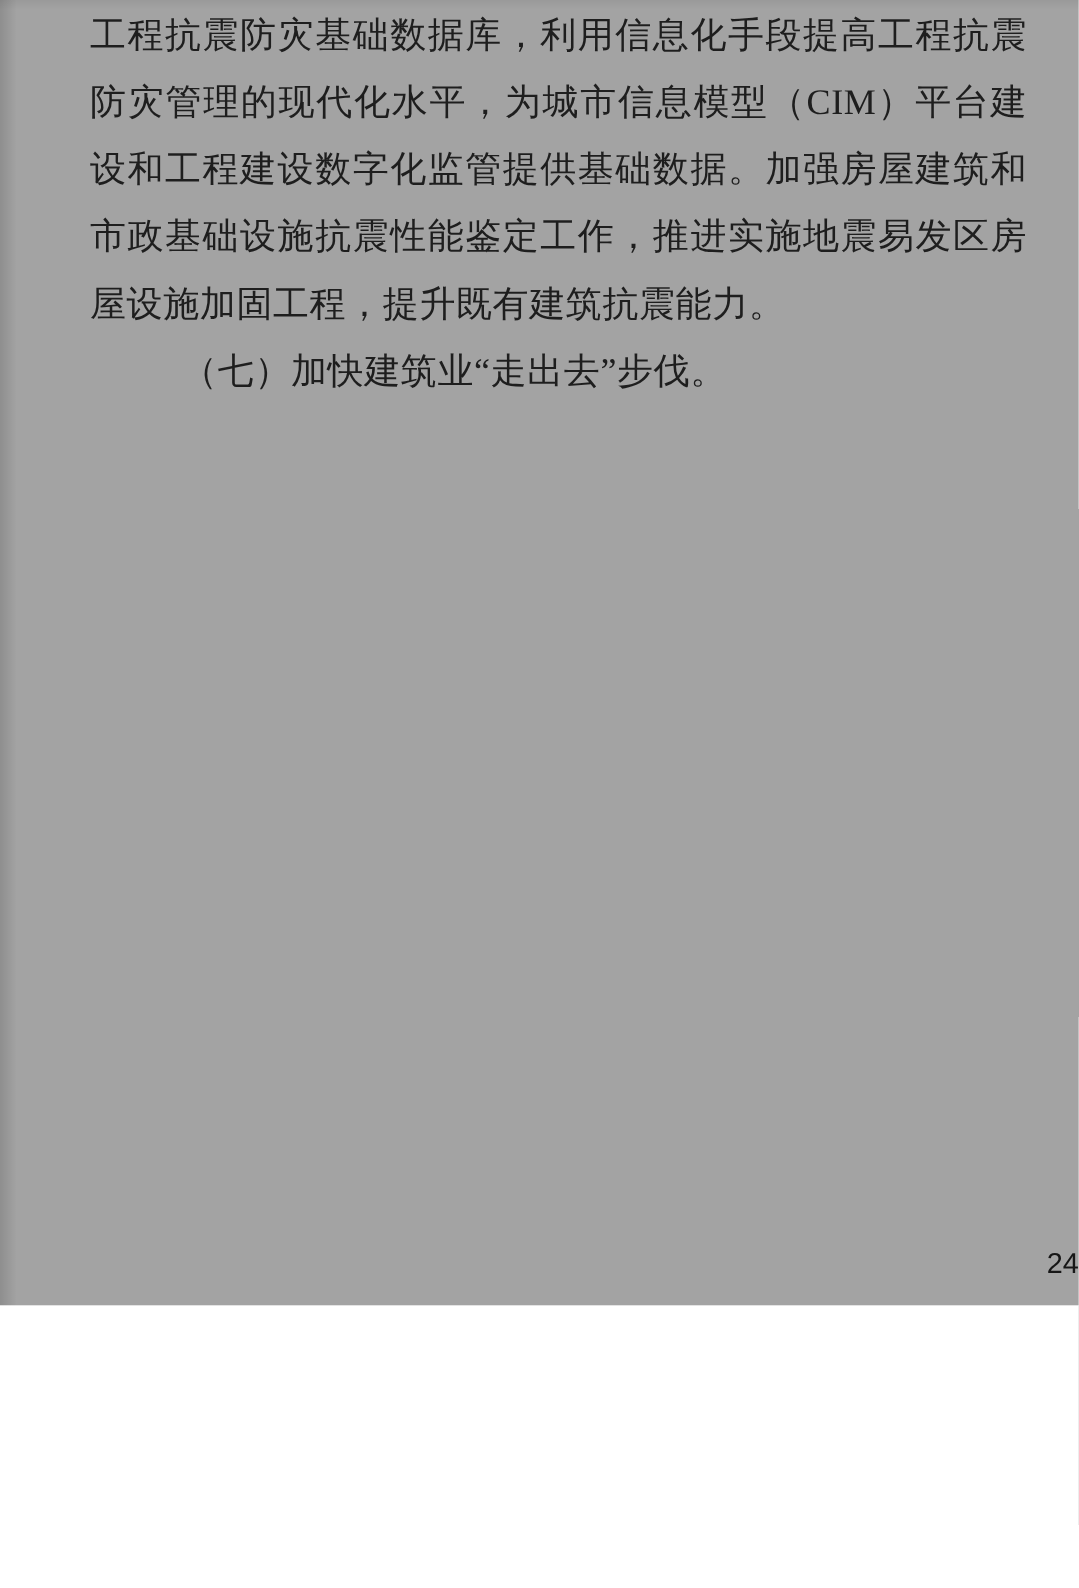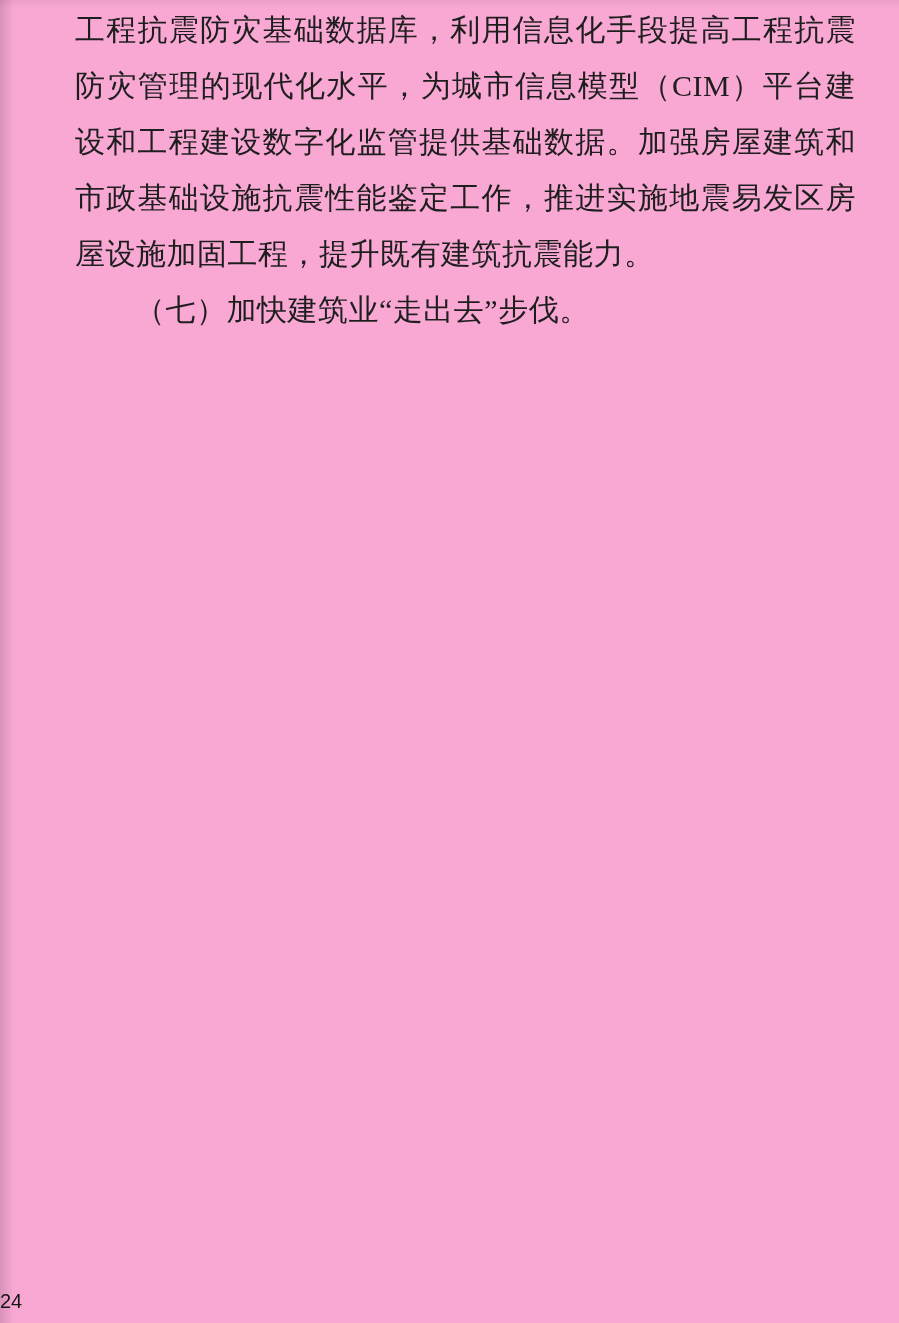--- a/index.html
+++ b/index.html
@@ -3,23 +3,23 @@
 <meta charset="utf-8">
 <style>
   html, body {
     margin: 0;
     padding: 0;
     background: #ffffff;
   }
   .page {
     position: relative;
     width: 899px;
-    height: 1323px;
+    height: 1088px;
     margin: 0 auto;
-    background: #f9a8d4;
+    background: #a3a3a3;
     overflow: hidden;
     font-family: "Liberation Serif", "DejaVu Serif", serif;
     color: #1e1e1e;
   }
   
   .page::before {
     content: "";
     position: absolute;
     left: 0; top: 0; bottom: 0;
     width: 14px;
@@ -44,36 +44,37 @@
     margin: 0;
     font-size: 30px;
     line-height: 56px;
     text-align: justify;
     text-justify: inter-character;
     letter-spacing: 0.5px;
     word-break: break-all;
   }
   p.indent {
     text-indent: 2em;
+    margin-left: 16px;
   }
   p.no-indent {
     text-indent: 0;
   }
   p.heading {
     
     font-weight: normal;
   }
   .footer {
     position: absolute;
     left: 0;
     right: 0;
-    bottom: 10px;
-    text-align: left;
+    bottom: 20px;
+    text-align: right;
     font-family: "Liberation Sans", "DejaVu Sans", sans-serif;
-    font-size: 20px;
+    font-size: 24px;
     color: #171717;
   }
 </style>
 </head>
 <body>
 
 <div class="page">
   <div class="content" id="document-body">
       <p class="no-indent">工程抗震防灾基础数据库，利用信息化手段提高工程抗震防灾管理的现代化水平，为城市信息模型（CIM）平台建设和工程建设数字化监管提供基础数据。加强房屋建筑和市政基础设施抗震性能鉴定工作，推进实施地震易发区房屋设施加固工程，提升既有建筑抗震能力。</p>
       <p class="indent heading">（七）加快建筑业“走出去”步伐。</p>

